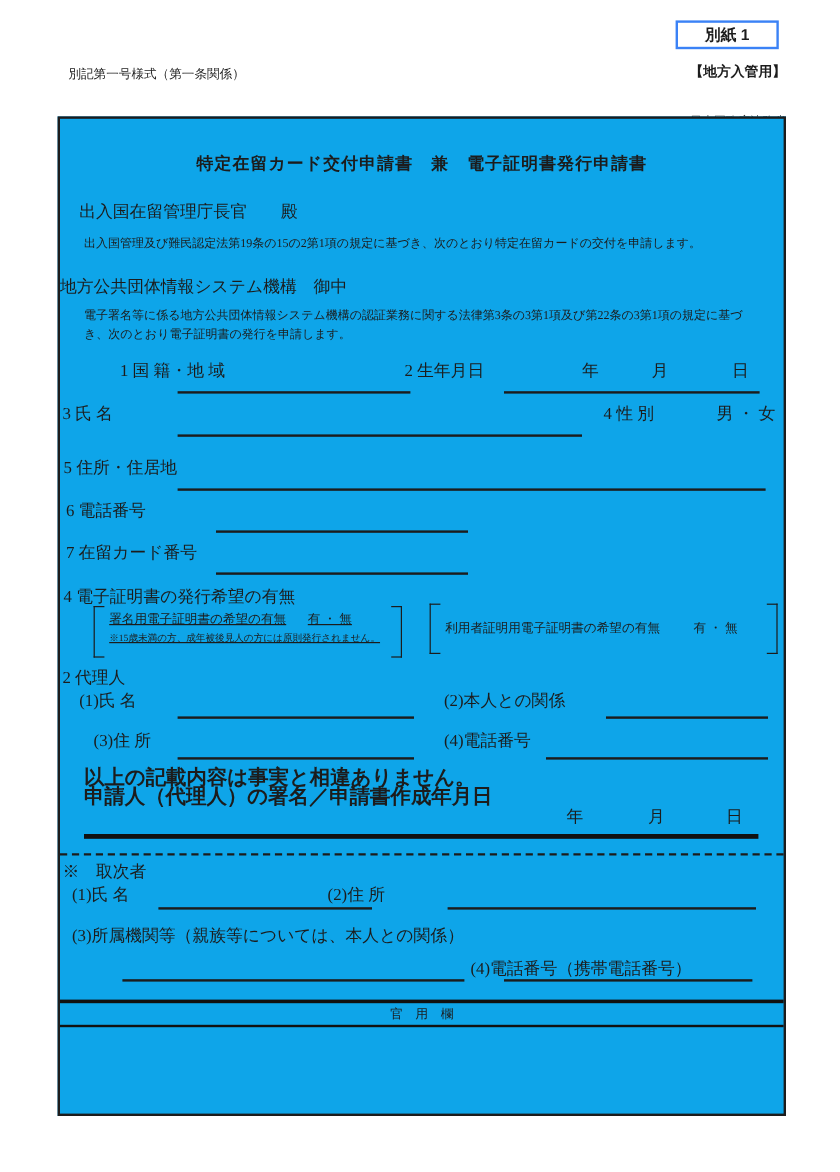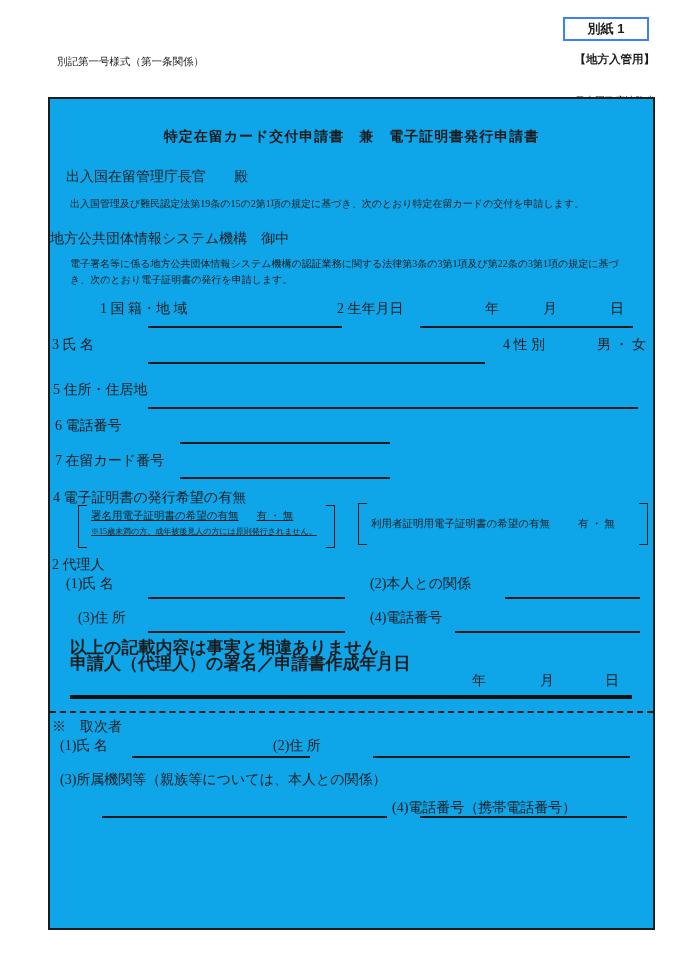--- a/index.html
+++ b/index.html
@@ -130,15 +130,18 @@
     <div class="abs lbl" style="left:2px;top:619px;">※　取次者</div>
     <div class="abs lbl" style="left:10px;top:638px;">(1)氏 名</div>
     <div class="abs lbl" style="left:223px;top:638px;">(2)住 所</div>
     <div class="ul" style="left:82px;top:657px;width:178px;"></div>
     <div class="ul" style="left:323px;top:657px;width:257px;"></div>
     <div class="abs lbl" style="left:10px;top:672px;">(3)所属機関等（親族等については、本人との関係）</div>
     <div class="abs lbl" style="left:342px;top:672px;margin-top:28px;">(4)電話番号（携帯電話番号）</div>
     <div class="ul" style="left:52px;top:717px;width:285px;"></div>
     <div class="ul" style="left:370px;top:717px;width:207px;"></div>
 
+    <div class="official-band">
+      <span>官　用　欄</span>
+    </div>
 
   </div>
 </div>
 
 </body></html>

